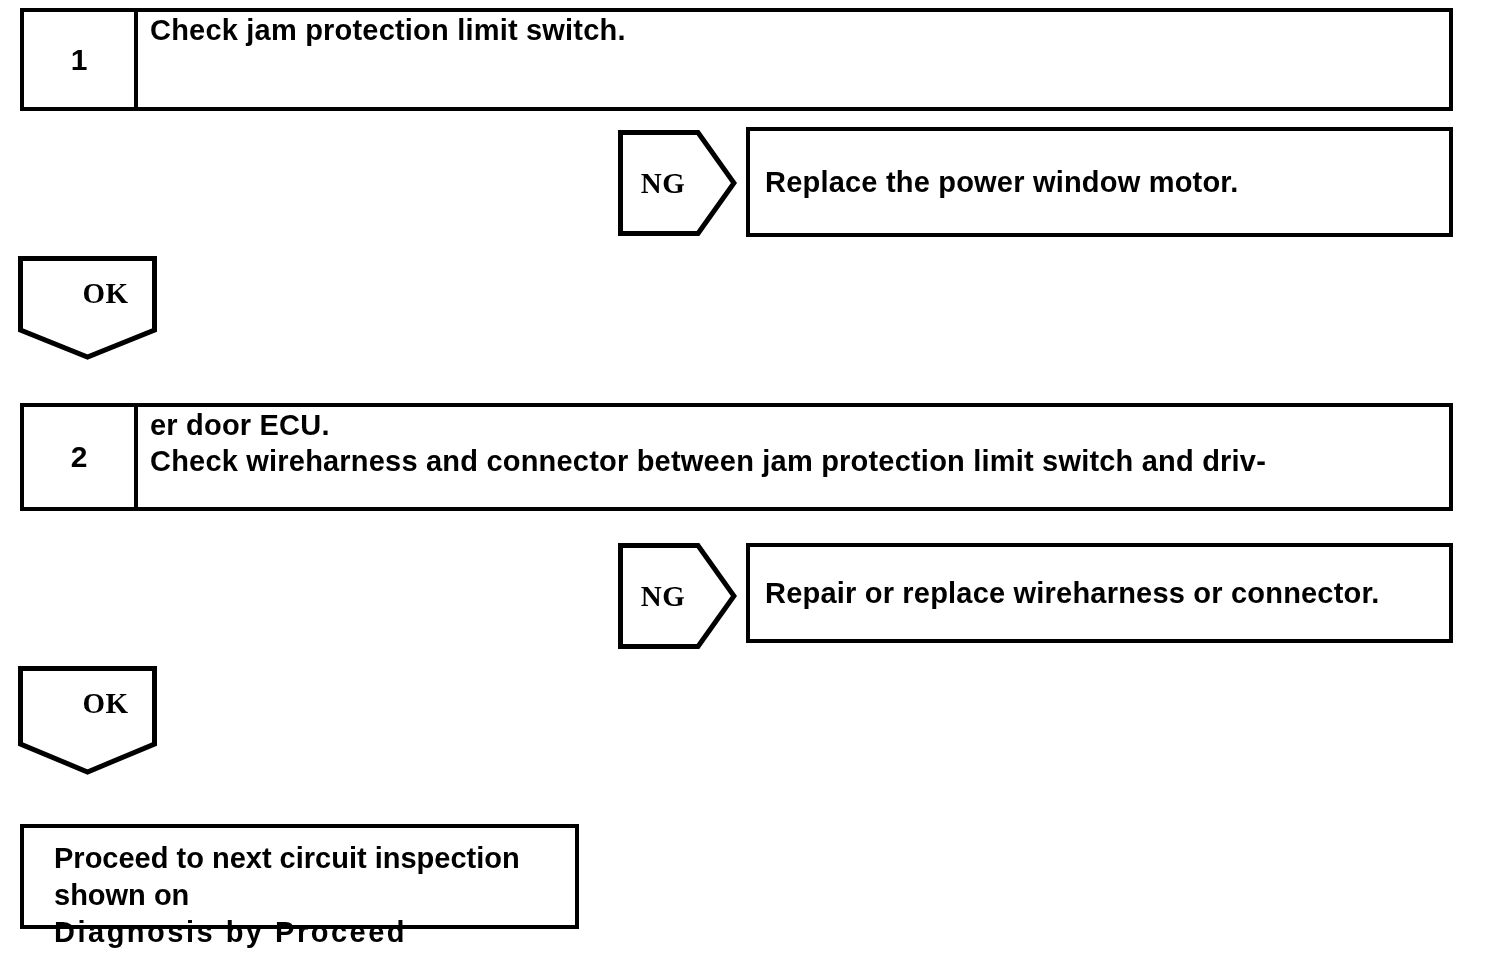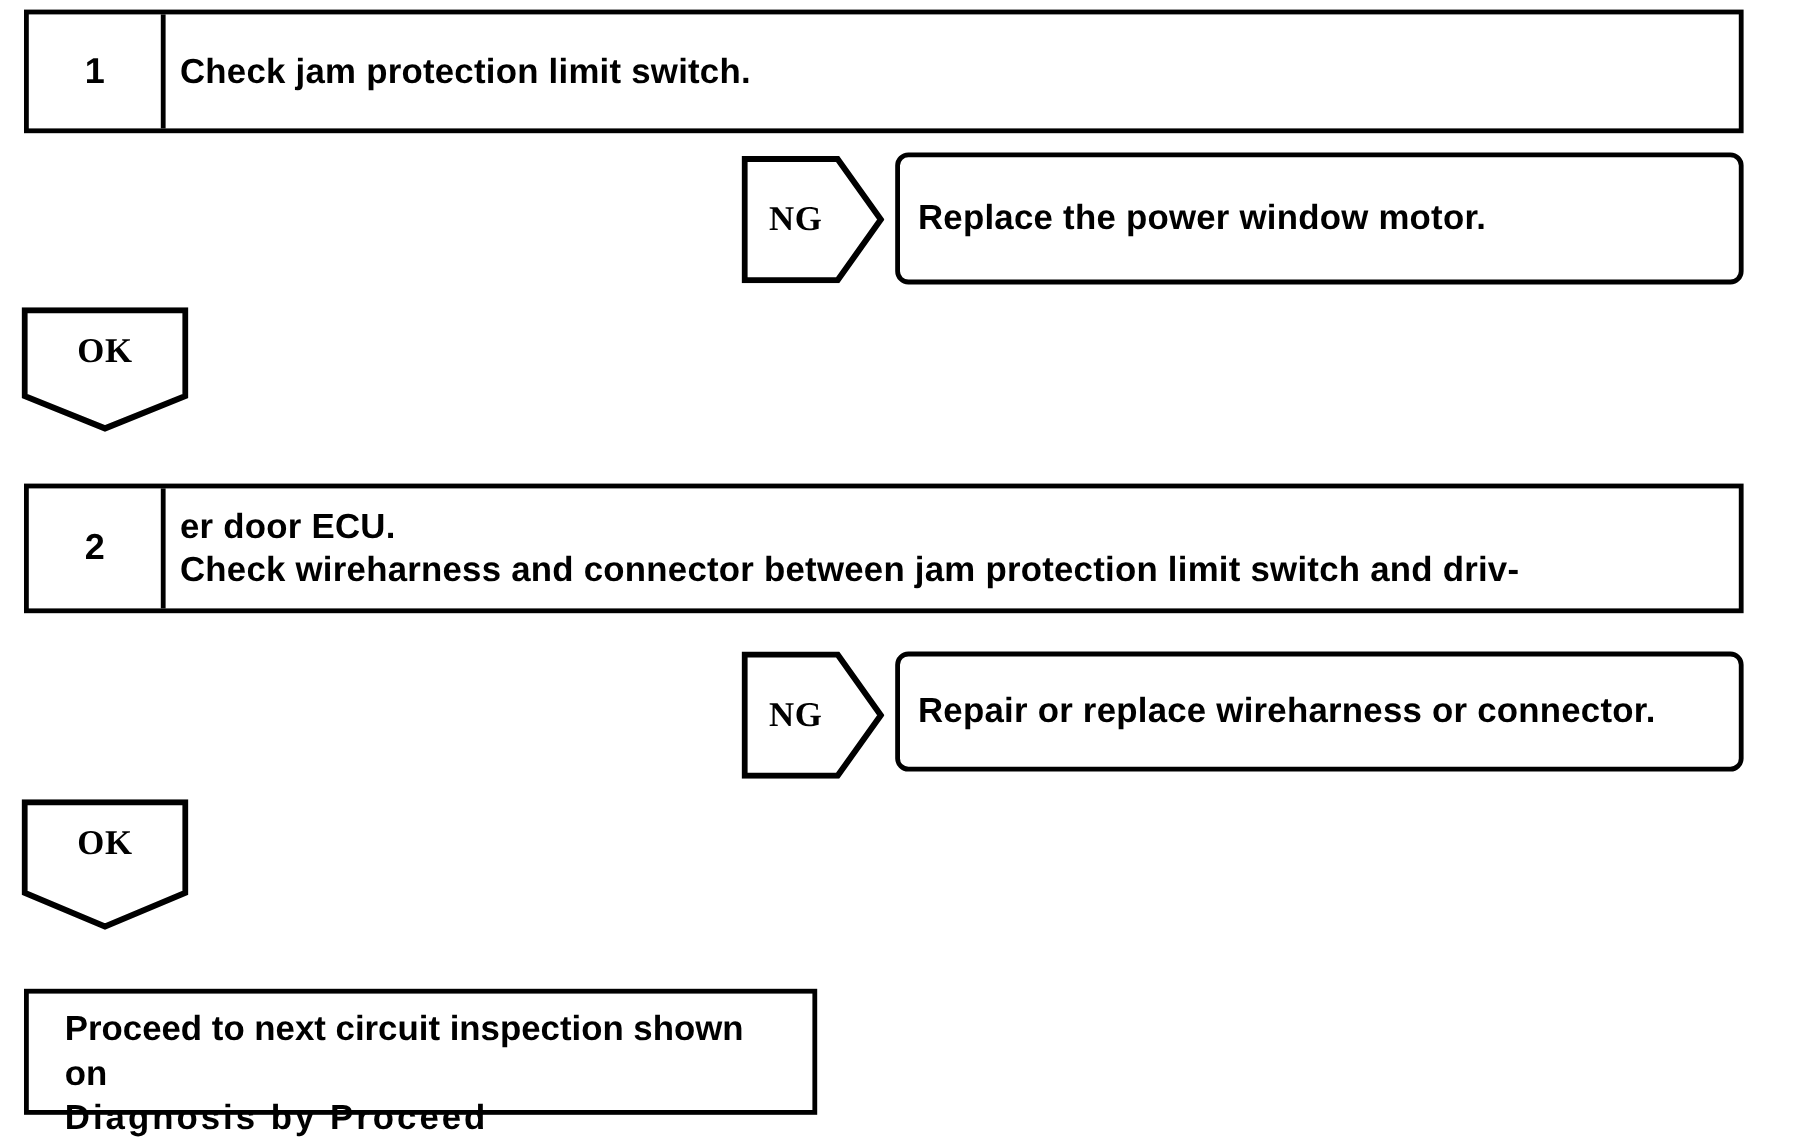--- a/index.html
+++ b/index.html
@@ -31,55 +31,54 @@
     display: flex;
     align-items: center;
     justify-content: center;
     font-size: 30px;
     font-weight: bold;
   }
   .step-text {
     flex: 1;
     display: flex;
     flex-direction: column;
-    justify-content: center;
+    justify-content: flex-start;
     padding-left: 12px;
     padding-right: 24px;
     font-size: 29px;
     font-weight: bold;
     line-height: 36px;
     letter-spacing: 0.2px;
     border-radius: 28px;
   }
   
   .result-box {
     display: flex;
     align-items: center;
     padding-left: 15px;
     padding-right: 20px;
     font-size: 29px;
     font-weight: bold;
     letter-spacing: 0.2px;
-    border-radius: 11px;
   }
   
   .connector { position: absolute; }
   .connector svg { display: block; }
   .conn-label {
     position: absolute;
     font-size: 29px;
     font-weight: bold;
     display: flex;
     align-items: center;
     justify-content: center;
     letter-spacing: 0.5px;
     font-family: Liberation Serif, serif;
   }
   .ng-label { left: 0; top: 0; width: 90px; height: 100%; }
-  .ok-label { left: 0; top: 0; width: 100%; height: 74px; }
+  .ok-label { left: 18px; top: 0; width: 100%; height: 74px; }
   
   .final-box {
     display: flex;
     flex-direction: column;
     justify-content: flex-start;
     padding-top: 12px;
     padding-left: 30px;
     padding-right: 16px;
     font-size: 29px;
     font-weight: bold;
@@ -136,18 +135,18 @@
     <span>Repair or replace wireharness or connector.</span>
   </div>
 
   <div class="connector" style="left:18px; top:666px; width:139px; height:109px;">
     <svg width="139" height="109" viewBox="0 0 139 109">
       <polygon points="2.5,2.5 136.5,2.5 136.5,78 69.5,106 2.5,78" fill="#ffffff" stroke="#000000" stroke-width="5"></polygon>
     </svg>
     <div class="conn-label ok-label">OK</div>
   </div>
 
-  <div class="box final-box" style="left:20px; top:824px; width:661px; height:105px;">
+  <div class="box final-box" style="left:20px; top:824px; width:559px; height:105px;">
     <span>Proceed to next circuit inspection shown on</span>
     <span class="final-line2">Diagnosis by Proceed</span>
   </div>
 
 </div>
 
 </body></html>

